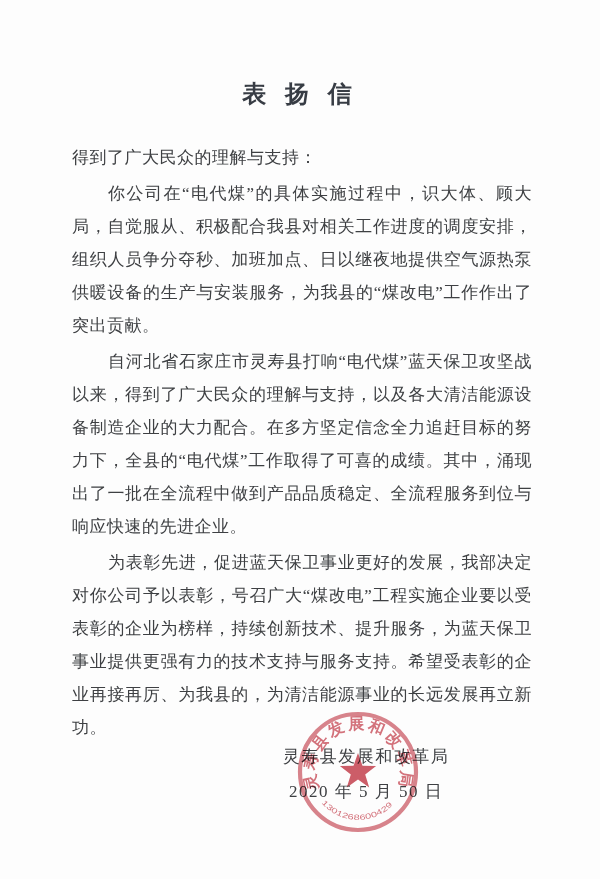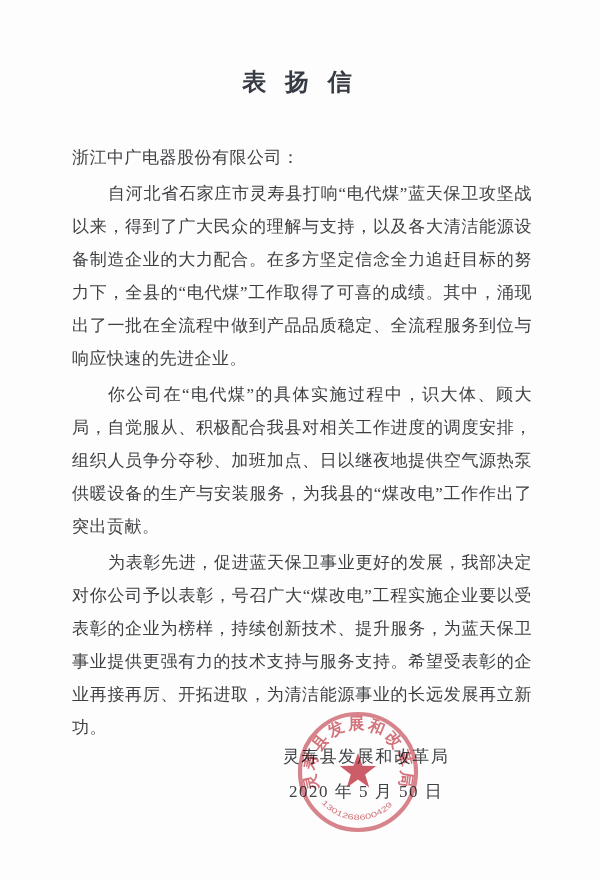--- a/index.html
+++ b/index.html
@@ -11,21 +11,21 @@
     position: relative;
     width: 600px;
     height: 879px;
     background: #fdfdfd;
     overflow: hidden;
     font-family: "Liberation Serif", "DejaVu Serif", serif;
     color: #3e4043;
   }
   .letter-title {
     position: absolute;
-    top: 68px;
+    top: 80px;
     left: 0;
     width: 100%;
     margin: 0;
     text-align: center;
     font-family: "Liberation Sans", "DejaVu Sans", sans-serif;
     font-weight: 700;
     font-size: 24px;
     line-height: 28px;
     letter-spacing: 6px;
     color: #373c44;
@@ -74,24 +74,24 @@
   }
 </style>
 </head>
 <body>
 
 <div class="page">
 
   <h1 class="letter-title">表 扬 信</h1>
 
   <div class="content">
-    <p class="salutation">浙江中广电器股份有限公司：</p>
+    <p class="salutation">得到了广大民众的理解与支持：</p>
+    <p class="body-para">你公司在“电代煤”的具体实施过程中，识大体、顾大局，自觉服从、积极配合我县对相关工作进度的调度安排，组织人员争分夺秒、加班加点、日以继夜地提供空气源热泵供暖设备的生产与安装服务，为我县的“煤改电”工作作出了突出贡献。</p>
     <p class="body-para">自河北省石家庄市灵寿县打响“电代煤”蓝天保卫攻坚战以来，得到了广大民众的理解与支持，以及各大清洁能源设备制造企业的大力配合。在多方坚定信念全力追赶目标的努力下，全县的“电代煤”工作取得了可喜的成绩。其中，涌现出了一批在全流程中做到产品品质稳定、全流程服务到位与响应快速的先进企业。</p>
-    <p class="body-para">你公司在“电代煤”的具体实施过程中，识大体、顾大局，自觉服从、积极配合我县对相关工作进度的调度安排，组织人员争分夺秒、加班加点、日以继夜地提供空气源热泵供暖设备的生产与安装服务，为我县的“煤改电”工作作出了突出贡献。</p>
-    <p class="body-para">为表彰先进，促进蓝天保卫事业更好的发展，我部决定对你公司予以表彰，号召广大“煤改电”工程实施企业要以受表彰的企业为榜样，持续创新技术、提升服务，为蓝天保卫事业提供更强有力的技术支持与服务支持。希望受表彰的企业再接再厉、开拓进取，为清洁能源事业的长远发展再立新功。</p>
+    <p class="body-para">为表彰先进，促进蓝天保卫事业更好的发展，我部决定对你公司予以表彰，号召广大“煤改电”工程实施企业要以受表彰的企业为榜样，持续创新技术、提升服务，为蓝天保卫事业提供更强有力的技术支持与服务支持。希望受表彰的企业再接再厉、为我县的，为清洁能源事业的长远发展再立新功。</p>
   </div>
 
   <div class="signature-block">
     <div>灵寿县发展和改革局</div>
     <div>2020 年 5 月 50 日</div>
   </div>
 
   <svg class="seal" viewBox="0 0 132 132" xmlns="http://www.w3.org/2000/svg">
     <circle cx="66" cy="66" r="58" fill="none" stroke-width="4.2" stroke="#d4737c"></circle>
     <path id="sealNameArc" d="M 26.4 82.8 A 43 43 0 1 1 105.6 82.8" fill="none"></path>

